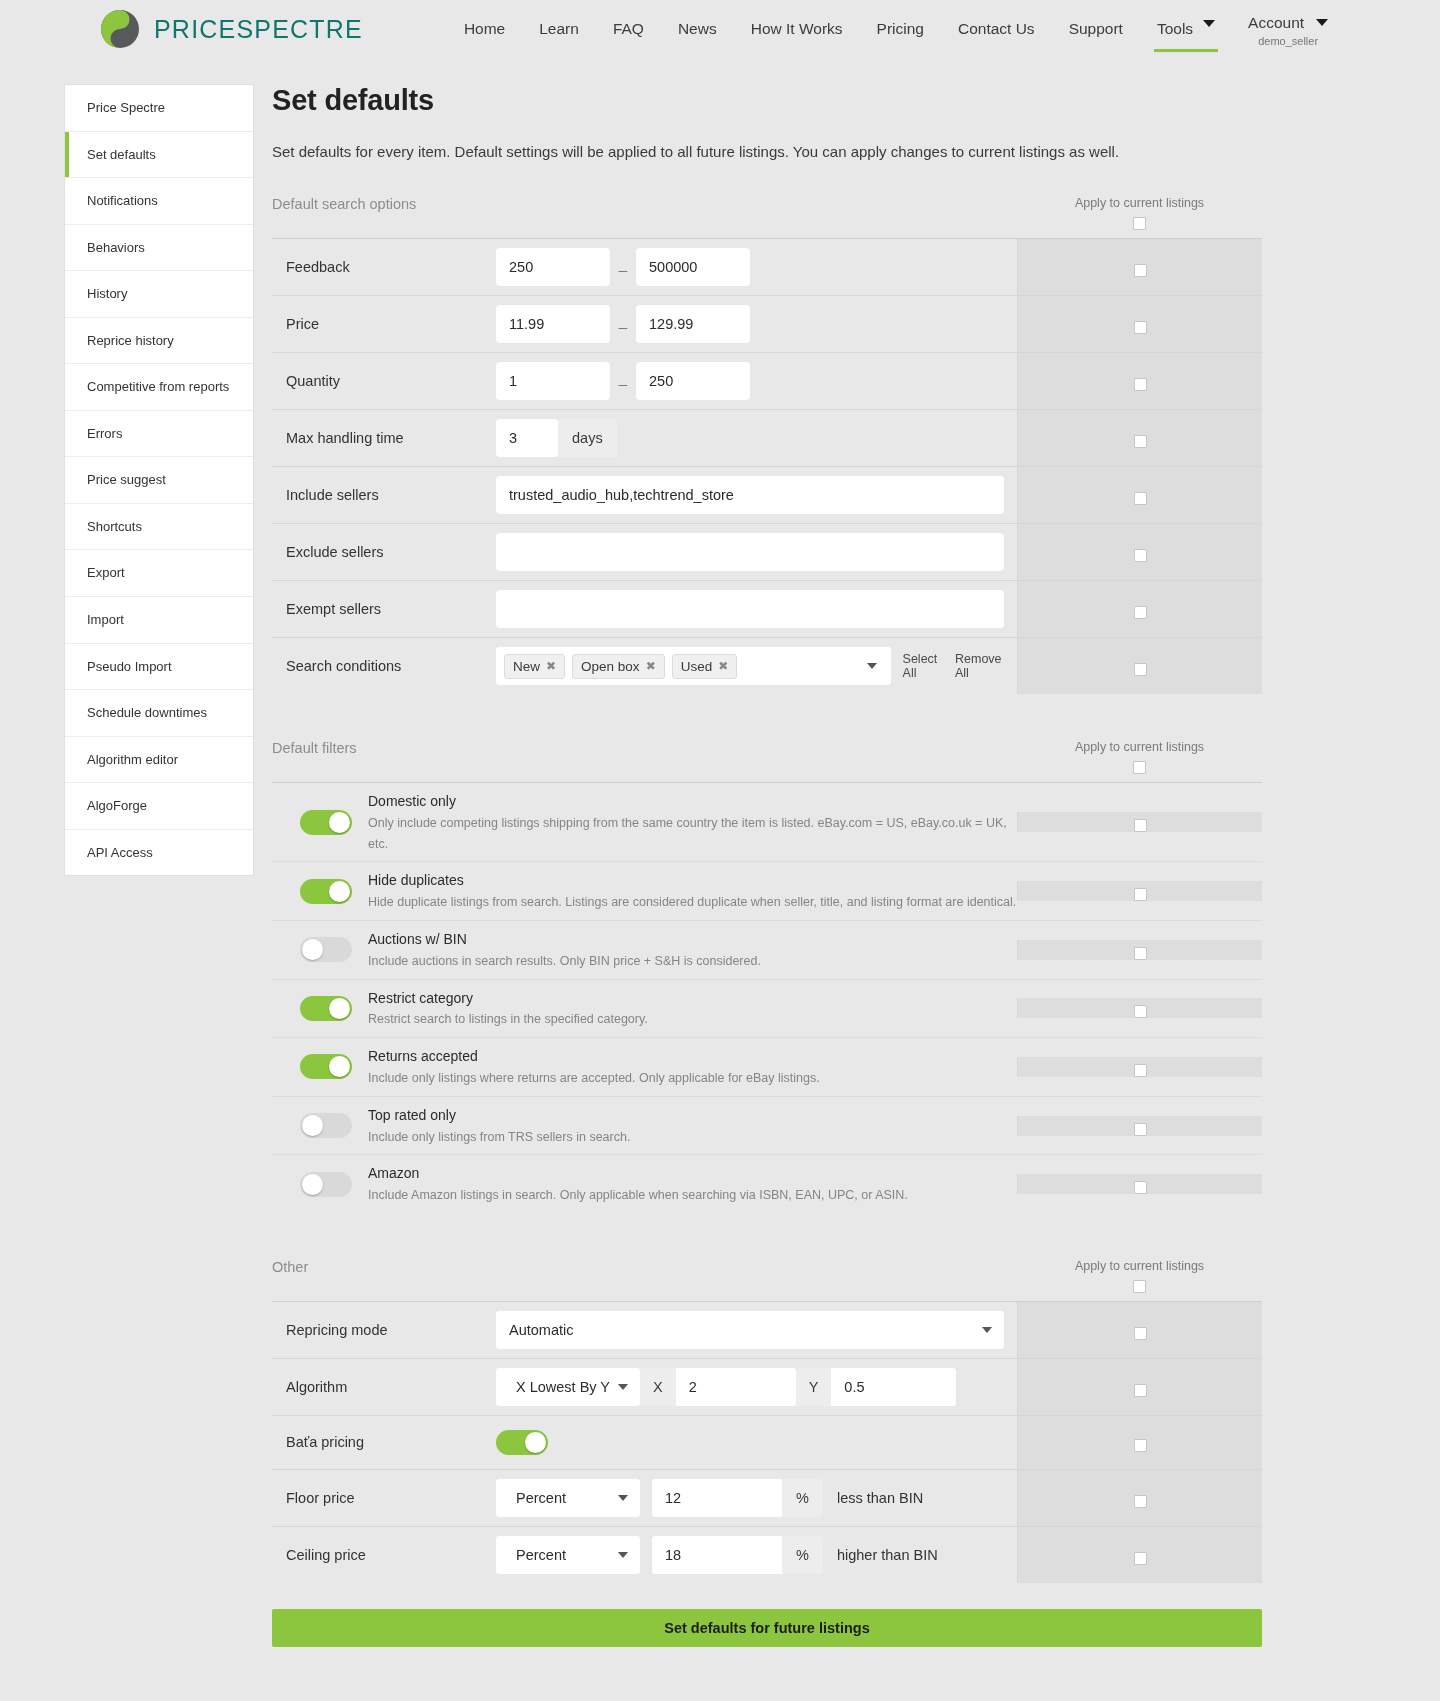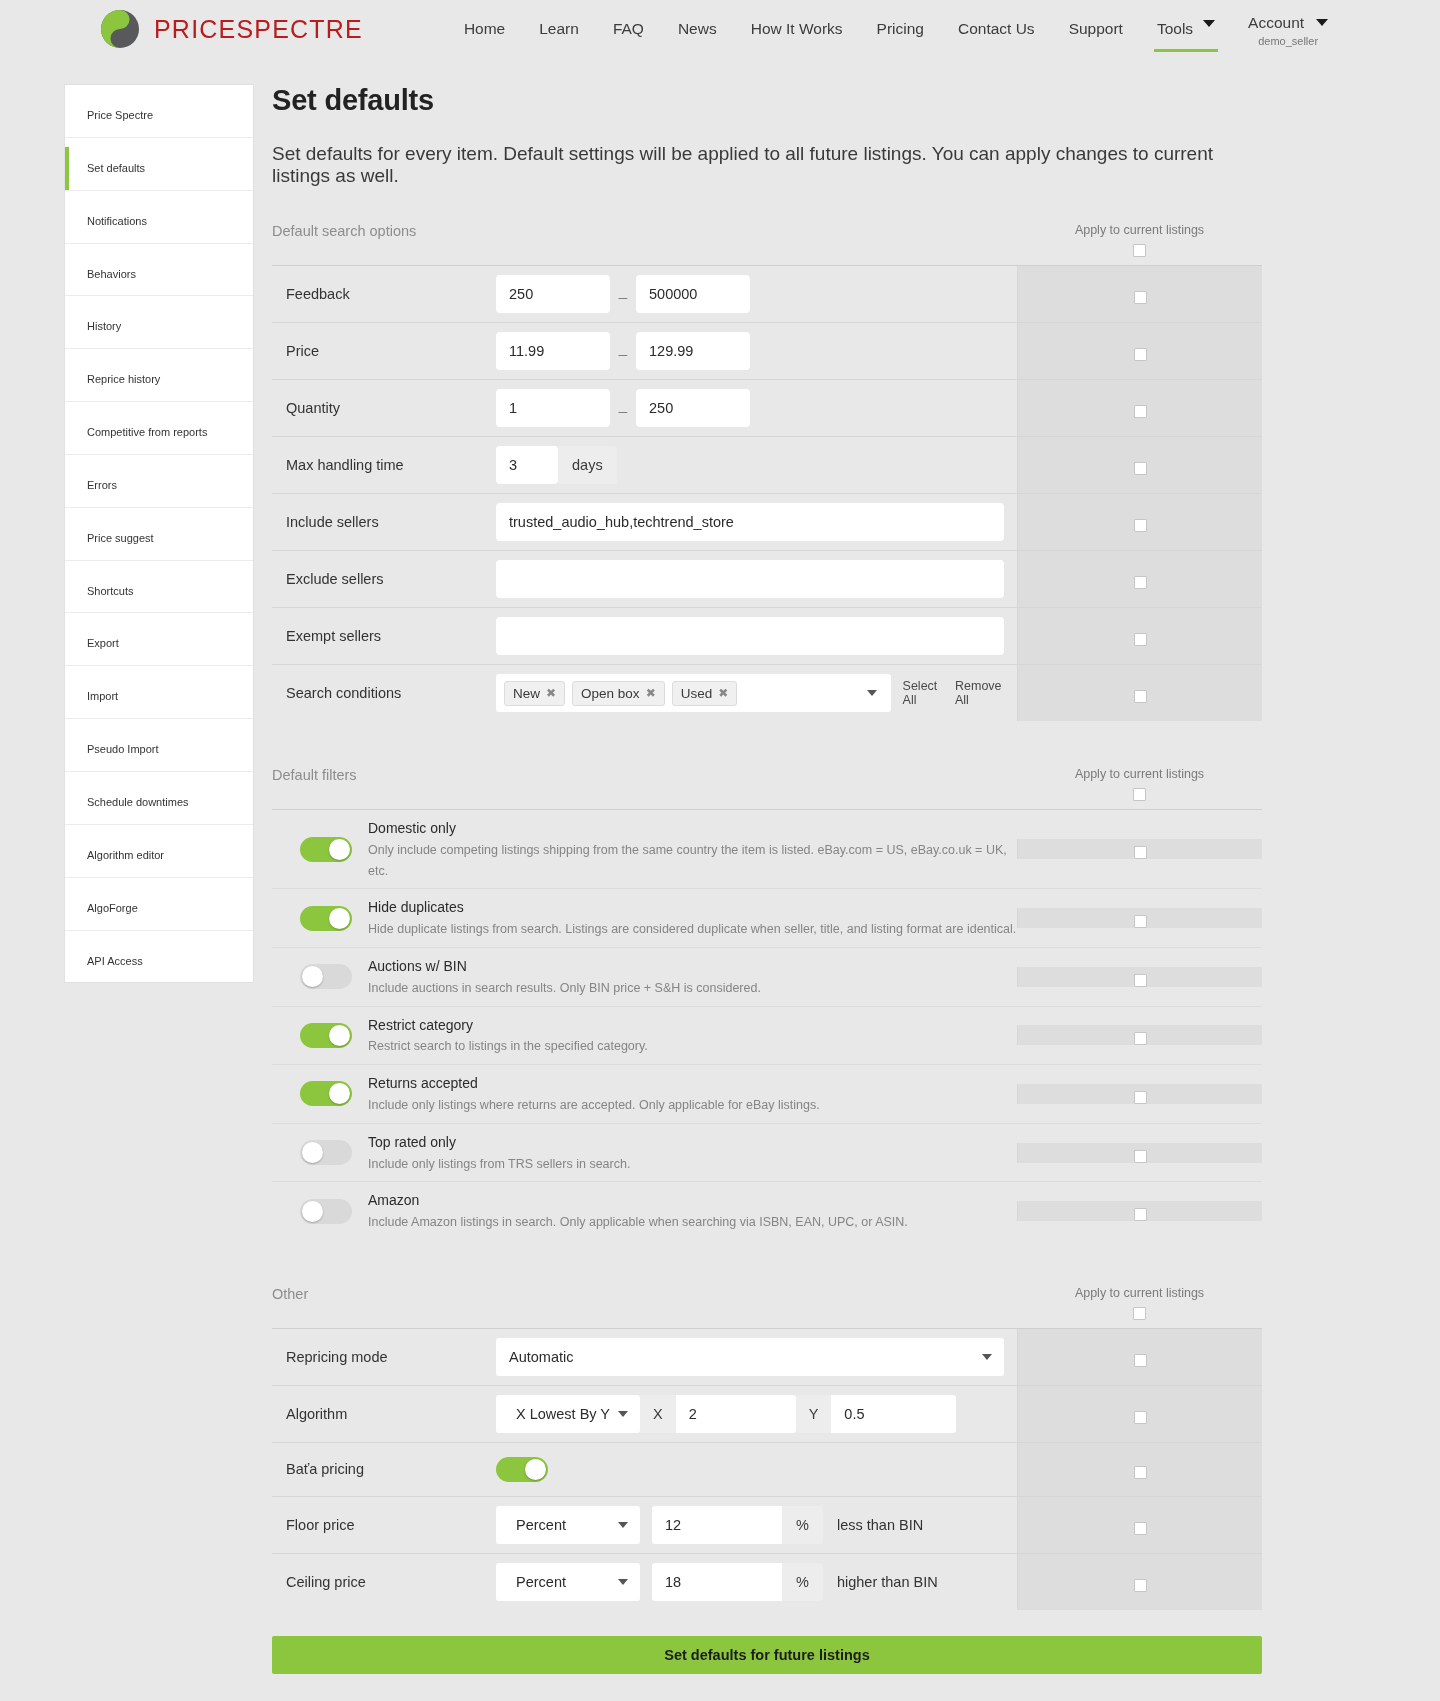--- a/index.html
+++ b/index.html
@@ -19,21 +19,21 @@
     display: flex;
     align-items: center;
     padding: 0 0 0 100px;
     position: relative;
   }
   .brand { display: flex; align-items: center; gap: 14px; }
   .logo-mark { width: 40px; height: 40px; position: relative; }
   .brand-name {
     font-size: 25px;
     letter-spacing: 1.2px;
-    color: #b91c1c;
+    color: #0f766e;
     font-weight: 400;
   }
   .nav {
     display: flex;
     align-items: center;
     gap: 0px;
     margin-left: 84px;
   }
   .nav-item {
     font-size: 15.5px;
@@ -71,49 +71,48 @@
 
   
   .sidebar {
     width: 190px;
     background: #fff;
     border: 1px solid #e0e0e0;
     flex: none;
     align-self: flex-start;
   }
   .side-item {
-    font-size: 11px;
+    font-size: 13px;
     color: #333;
     padding: 14px 0 14px 22px;
     border-bottom: 1px solid #ececec;
     position: relative;
     line-height: 1.35;
     cursor: pointer;
-    margin-top: 9px;
   }
   .side-item:last-child { border-bottom: none; }
   .side-item.active::before {
     content: "";
     position: absolute;
     left: 0; top: 0; bottom: 0;
     width: 4px;
     background: #8cc63e;
   }
 
   
   .main { width: 990px; padding-top: 0px; }
   .page-title {
     font-size: 29px;
     font-weight: 700;
     color: #222;
     letter-spacing: -0.2px;
     margin-bottom: 26px;
   }
   .page-desc {
-    font-size: 19px;
+    font-size: 15px;
     color: #3a3a3a;
     margin-bottom: 36px;
   }
 
   
   .section-head {
     display: flex;
     align-items: flex-start;
     justify-content: space-between;
     padding-bottom: 8px;

